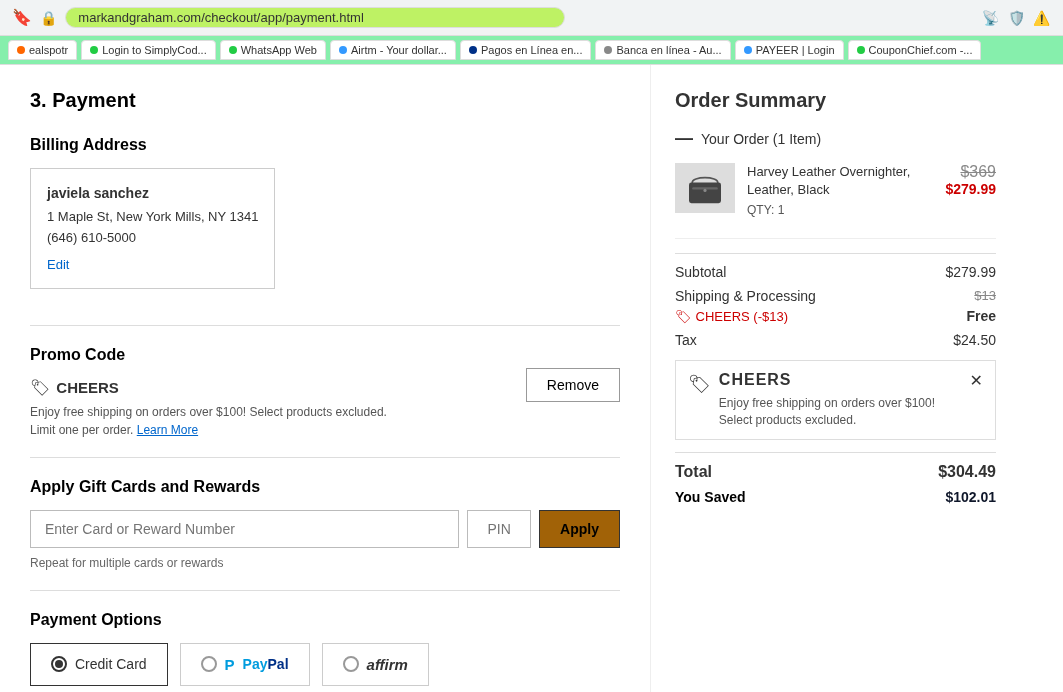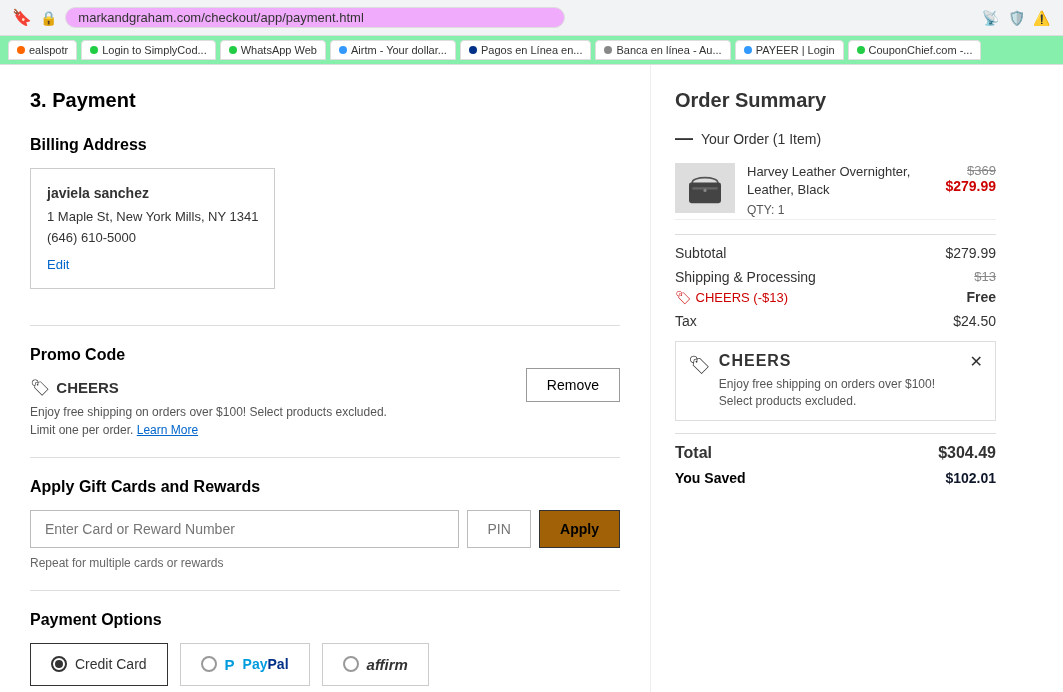--- a/index.html
+++ b/index.html
@@ -16,21 +16,21 @@
       border-bottom: 1px solid #ddd;
       padding: 6px 12px;
       display: flex;
       align-items: center;
       gap: 8px;
       height: 36px;
     }
     .browser-bookmark-icon { color: #666; font-size: 16px; }
     .browser-lock-icon { color: #666; font-size: 14px; }
     .browser-url {
-      background: #f0abfc;
+      background: #bef264;
       border: 1px solid #ddd;
       border-radius: 12px;
       padding: 2px 12px;
       font-size: 13px;
       color: #333;
       flex: 1;
       max-width: 500px;
     }
     .browser-icons { display: flex; gap: 8px; align-items: center; margin-left: auto; }
 
@@ -240,38 +240,38 @@
       align-items: center;
       gap: 8px;
       margin-bottom: 14px;
       font-size: 14px;
     }
     .minus-icon { font-size: 18px; font-weight: bold; color: #333; cursor: pointer; }
     .product-row {
       display: flex;
       gap: 12px;
       margin-bottom: 14px;
-      padding-bottom: 2px;
+      padding-bottom: 21px;
       border-bottom: 1px solid #eee;
     }
     .product-img {
       width: 60px;
       height: 50px;
       background: #ddd;
       display: flex;
       align-items: center;
       justify-content: center;
       overflow: hidden;
     }
     .bag-svg { width: 50px; height: 40px; }
     .product-info { flex: 1; font-size: 13px; }
     .product-name { font-weight: normal; margin-bottom: 4px; line-height: 1.4; }
     .product-qty { color: #555; font-size: 12px; }
     .product-prices { text-align: right; }
-    .original-price { text-decoration: line-through; color: #888; font-size: 13px; }
+    .original-price { text-decoration: line-through; color: #888; font-size: 16px; }
     .sale-price { color: #cc0000; font-weight: bold; font-size: 14px; }
 
     .summary-row {
       display: flex;
       justify-content: space-between;
       margin-bottom: 8px;
       font-size: 14px;
     }
     .shipping-promo {
       display: flex;

